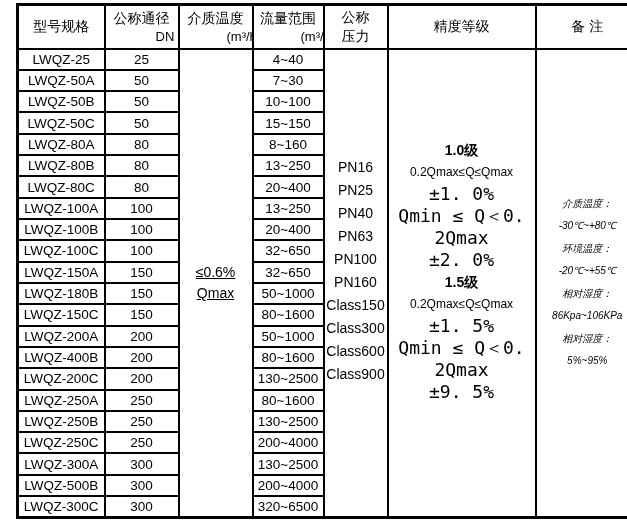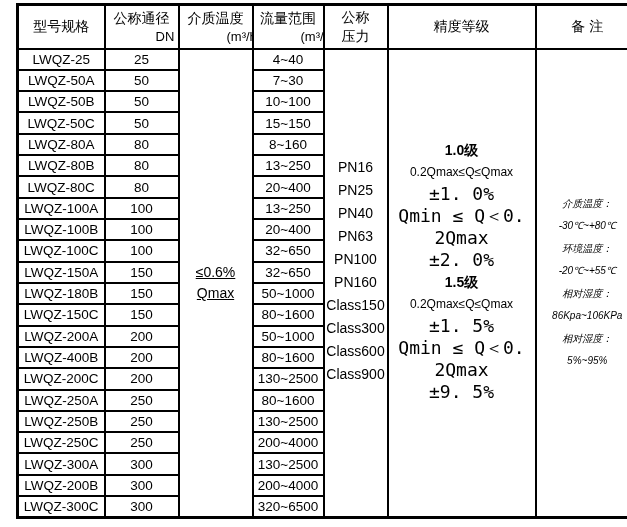--- a/index.html
+++ b/index.html
@@ -229,21 +229,21 @@
           <td class="model-cell">LWQZ-250C</td>
           <td class="dn-cell">250</td>
           <td class="range-cell">200~4000</td>
         </tr>
     <tr>
           <td class="model-cell">LWQZ-300A</td>
           <td class="dn-cell">300</td>
           <td class="range-cell">130~2500</td>
         </tr>
     <tr>
-          <td class="model-cell">LWQZ-200B</td>
+          <td class="model-cell">LWQZ-500B</td>
           <td class="dn-cell">300</td>
           <td class="range-cell">200~4000</td>
         </tr>
     <tr>
           <td class="model-cell">LWQZ-300C</td>
           <td class="dn-cell">300</td>
           <td class="range-cell">320~6500</td>
         </tr>
   </tbody>
 </table>

